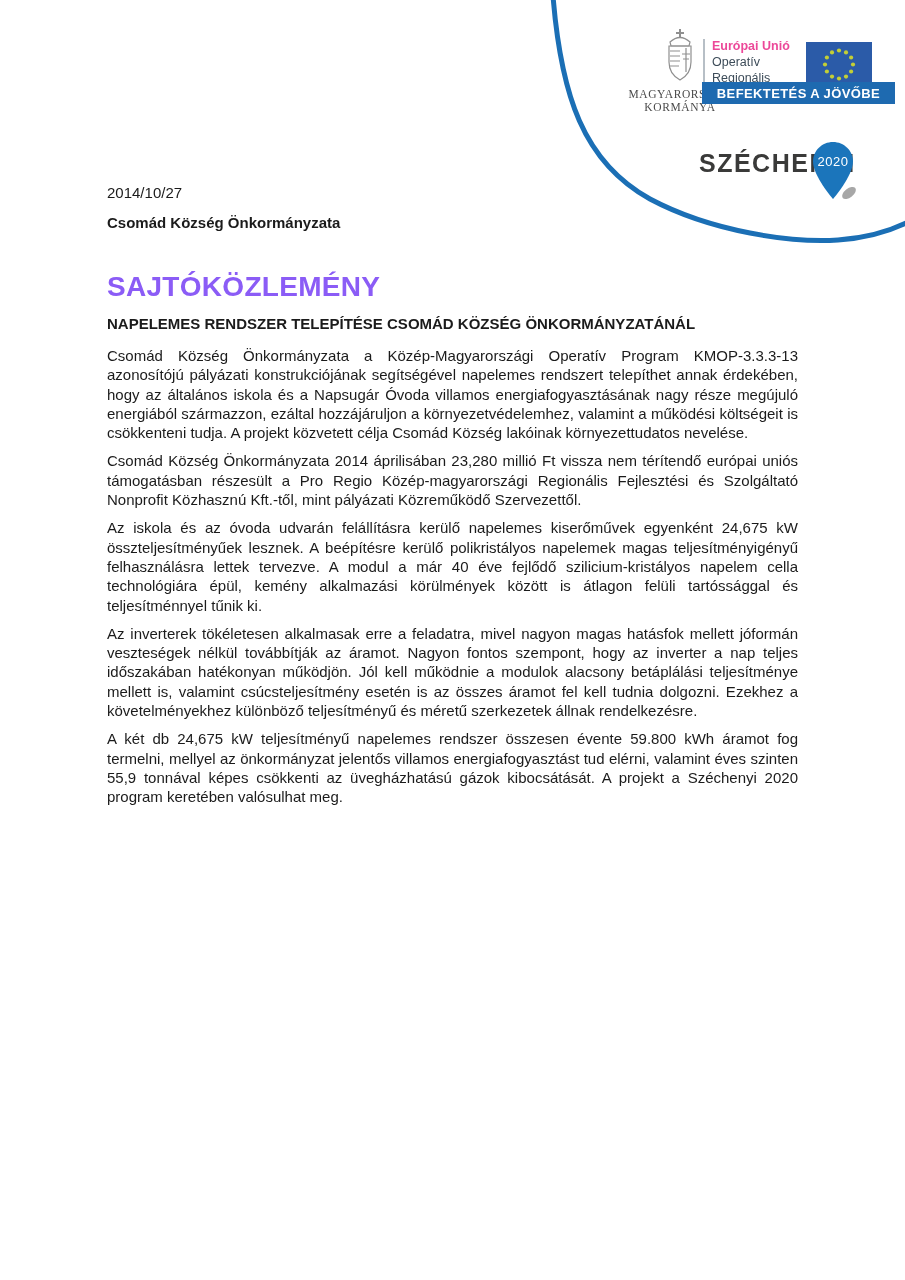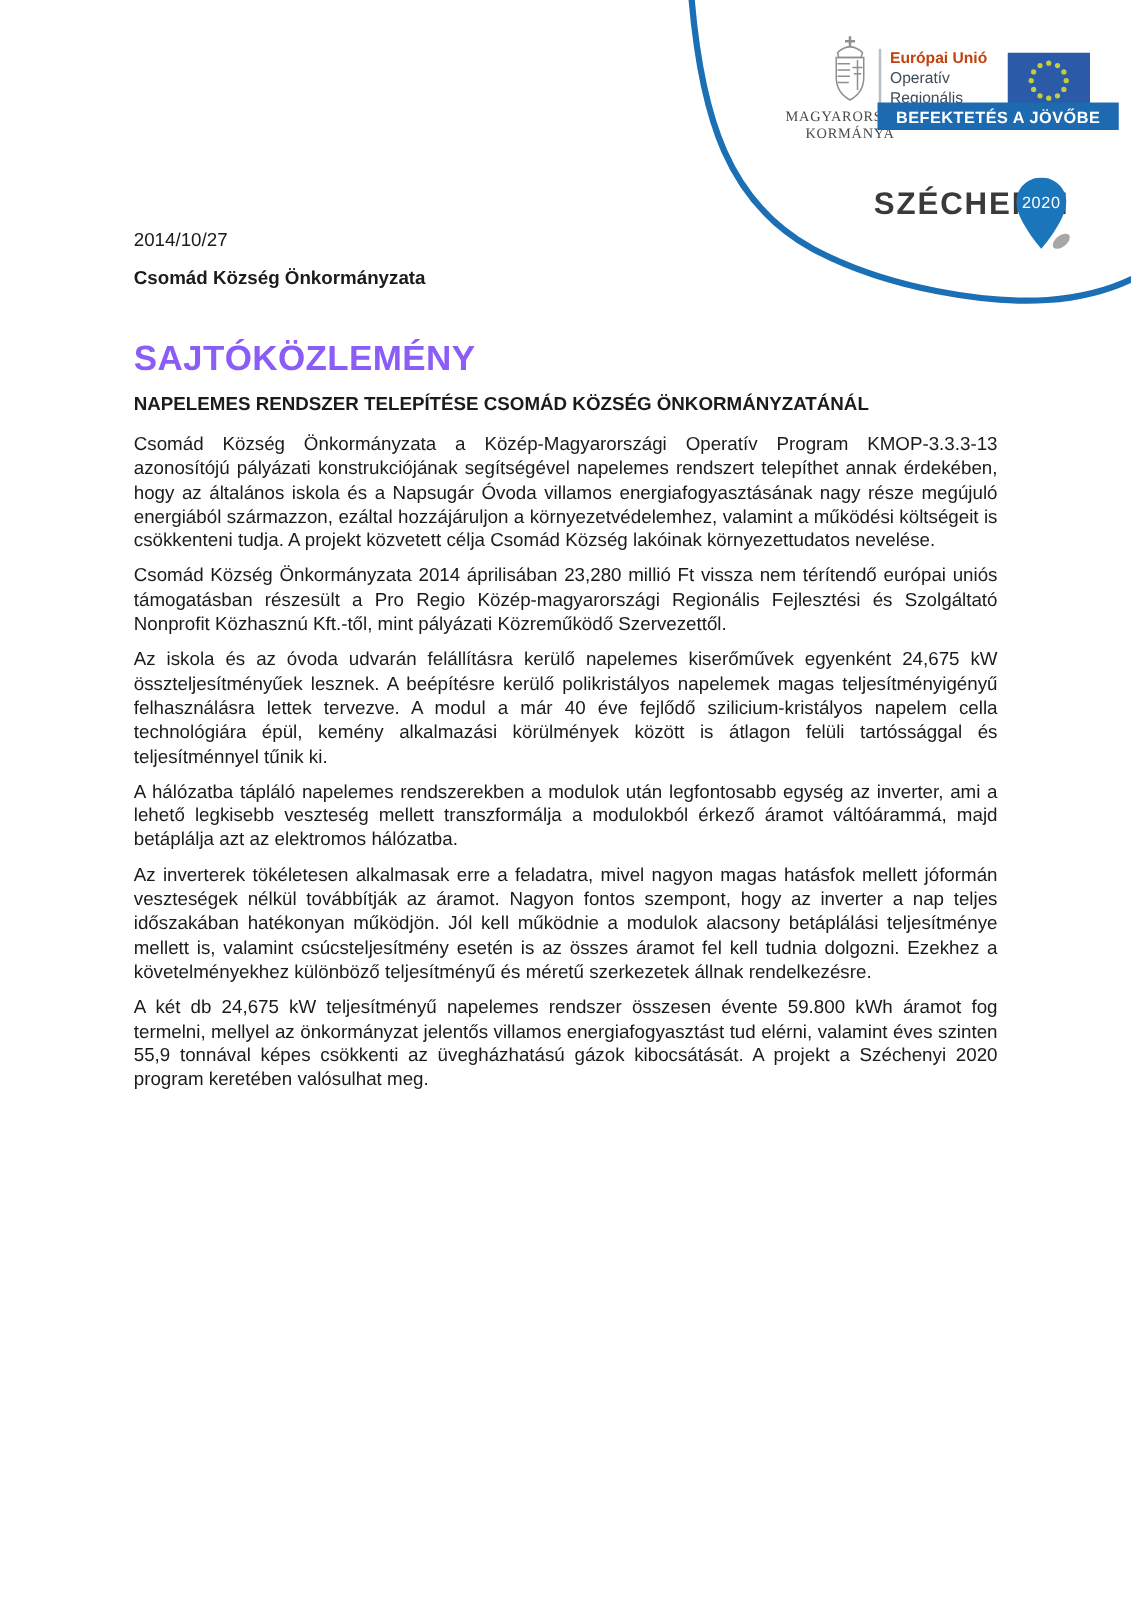--- a/index.html
+++ b/index.html
@@ -14,21 +14,21 @@
   .gov-logo { position:absolute; left:628px; top:28px; width:104px; text-align:center; }
   .gov-coa { display:block; margin:0 auto 4px auto; }
   .gov-name {
     font-family:"Liberation Serif", serif; font-size:11.5px; line-height:13px;
     color:#4a4a4a; letter-spacing:0.6px;
   }
 
   .eu-sep { position:absolute; left:703px; top:39px; width:2px; height:47px; background:#b7bfc6; }
 
   .eu-text { position:absolute; left:712px; top:38px; width:90px; }
-  .eu-text .t1 { font-size:12.5px; font-weight:bold; color:#c2410c; line-height:16px; }
+  .eu-text .t1 { font-size:12.5px; font-weight:bold; color:#ec4899; line-height:16px; }
   .eu-text .t2 { font-size:12.5px; color:#3d4c59; line-height:16px; }
 
   .eu-flag { position:absolute; left:806px; top:42px; width:66px; height:45px; }
 
   .banner {
     position:absolute; left:702px; top:82px; width:193px; height:22px;
     background:#1e6ab0; color:#ffffff; font-size:13px; font-weight:bold;
     display:flex; align-items:center; justify-content:center; letter-spacing:0.4px;
     white-space:nowrap;
   }
@@ -117,18 +117,17 @@
   </svg>
 
   <div class="content">
     <p class="doc-date">2014/10/27</p>
     <p class="doc-org">Csomád Község Önkormányzata</p>
     <h1 class="doc-title">SAJTÓKÖZLEMÉNY</h1>
     <p class="doc-headline">NAPELEMES RENDSZER TELEPÍTÉSE CSOMÁD KÖZSÉG ÖNKORMÁNYZATÁNÁL</p>
     <p class="doc-para">Csomád Község Önkormányzata a Közép-Magyarországi Operatív Program KMOP-3.3.3-13 azonosítójú pályázati konstrukciójának segítségével napelemes rendszert telepíthet annak érdekében, hogy az általános iskola és a Napsugár Óvoda villamos energiafogyasztásának nagy része megújuló energiából származzon, ezáltal hozzájáruljon a környezetvédelemhez, valamint a működési költségeit is csökkenteni tudja. A projekt közvetett célja Csomád Község lakóinak környezettudatos nevelése.</p>
     <p class="doc-para">Csomád Község Önkormányzata 2014 áprilisában 23,280 millió Ft vissza nem térítendő európai uniós támogatásban részesült a Pro Regio Közép-magyarországi Regionális Fejlesztési és Szolgáltató Nonprofit Közhasznú Kft.-től, mint pályázati Közreműködő Szervezettől.</p>
     <p class="doc-para">Az iskola és az óvoda udvarán felállításra kerülő napelemes kiserőművek egyenként 24,675 kW összteljesítményűek lesznek. A beépítésre kerülő polikristályos napelemek magas teljesítményigényű felhasználásra lettek tervezve. A modul a már 40 éve fejlődő szilicium-kristályos napelem cella technológiára épül, kemény alkalmazási körülmények között is átlagon felüli tartóssággal és teljesítménnyel tűnik ki.</p>
-    <p class="doc-para">A hálózatba tápláló napelemes rendszerekben a modulok után legfontosabb egység az inverter, ami a lehető legkisebb veszteség mellett transzformálja a modulokból érkező áramot váltóárammá, majd betáplálja azt az elektromos hálózatba.</p>
     <p class="doc-para">Az inverterek tökéletesen alkalmasak erre a feladatra, mivel nagyon magas hatásfok mellett jóformán veszteségek nélkül továbbítják az áramot. Nagyon fontos szempont, hogy az inverter a nap teljes időszakában hatékonyan működjön. Jól kell működnie a modulok alacsony betáplálási teljesítménye mellett is, valamint csúcsteljesítmény esetén is az összes áramot fel kell tudnia dolgozni. Ezekhez a követelményekhez különböző teljesítményű és méretű szerkezetek állnak rendelkezésre.</p>
     <p class="doc-para">A két db 24,675 kW teljesítményű napelemes rendszer összesen évente 59.800 kWh áramot fog termelni, mellyel az önkormányzat jelentős villamos energiafogyasztást tud elérni, valamint éves szinten 55,9 tonnával képes csökkenti az üvegházhatású gázok kibocsátását. A projekt a Széchenyi 2020 program keretében valósulhat meg.</p>
   </div>
 
 </div>
 
 </body></html>

